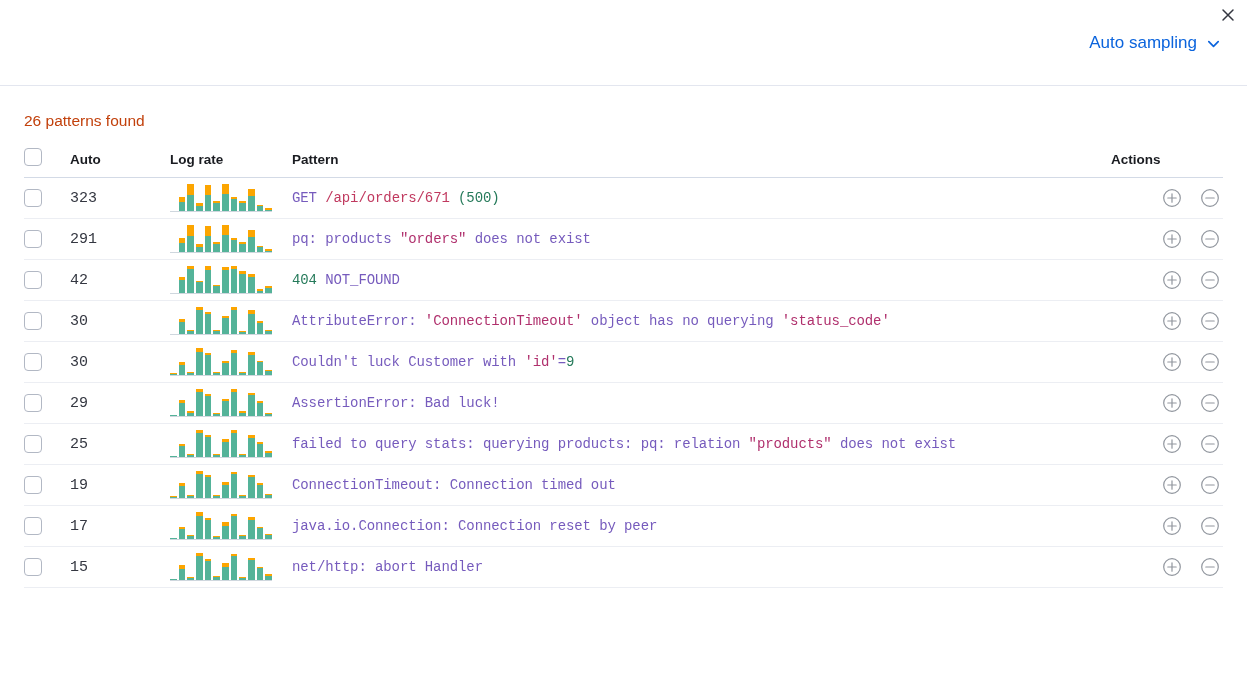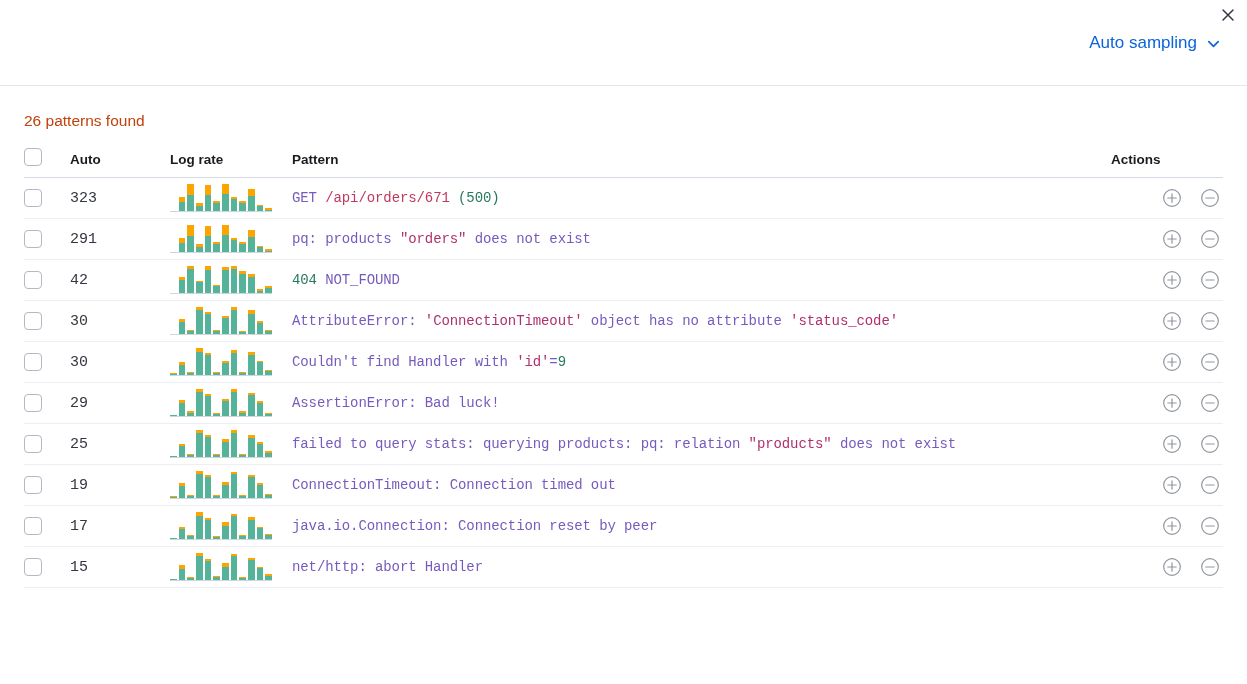--- a/index.html
+++ b/index.html
@@ -537,21 +537,21 @@
                 <div class="bar">
                   <div class="seg-top" style="height: 2.24px;"></div>
                   <div class="seg-bot" style="height: 11.2px;"></div>
                 </div>
                 <div class="bar">
                   <div class="seg-top" style="height: 1.12px;"></div>
                   <div class="seg-bot" style="height: 3.36px;"></div>
                 </div>
               </div>
             </td>
-            <td class="ex-cell"><span>AttributeError: </span><span class="tok-str">'ConnectionTimeout'</span><span> object has no attribute </span><span class="tok-str">'status_code'</span></td>
+            <td class="ex-cell"><span>AttributeError: </span><span class="tok-str">'ConnectionTimeout'</span><span> object has no querying </span><span class="tok-str">'status_code'</span></td>
             <td class="actions-cell"><span class="act-btn">
                 <svg viewBox="0 0 20 20" width="20" height="20" fill="none" stroke="#91969e" stroke-width="1.2">
                   <circle cx="10" cy="10" r="8.3"></circle>
                   <path d="M10 5.8v8.4M5.8 10h8.4" stroke-linecap="round"></path>
                 </svg>
               </span><span class="act-btn">
                 <svg viewBox="0 0 20 20" width="20" height="20" fill="none" stroke="#91969e" stroke-width="1.2">
                   <circle cx="10" cy="10" r="8.3"></circle>
                   <path d="M5.8 10h8.4" stroke-linecap="round"></path>
                 </svg>
@@ -607,21 +607,21 @@
                 <div class="bar">
                   <div class="seg-top" style="height: 1.03704px;"></div>
                   <div class="seg-bot" style="height: 13.4815px;"></div>
                 </div>
                 <div class="bar">
                   <div class="seg-top" style="height: 1.03704px;"></div>
                   <div class="seg-bot" style="height: 4.14815px;"></div>
                 </div>
               </div>
             </td>
-            <td class="ex-cell"><span>Couldn't find Handler with </span><span class="tok-str">'id'</span><span>=</span><span class="tok-num">9</span></td>
+            <td class="ex-cell"><span>Couldn't luck Customer with </span><span class="tok-str">'id'</span><span>=</span><span class="tok-num">9</span></td>
             <td class="actions-cell"><span class="act-btn">
                 <svg viewBox="0 0 20 20" width="20" height="20" fill="none" stroke="#91969e" stroke-width="1.2">
                   <circle cx="10" cy="10" r="8.3"></circle>
                   <path d="M10 5.8v8.4M5.8 10h8.4" stroke-linecap="round"></path>
                 </svg>
               </span><span class="act-btn">
                 <svg viewBox="0 0 20 20" width="20" height="20" fill="none" stroke="#91969e" stroke-width="1.2">
                   <circle cx="10" cy="10" r="8.3"></circle>
                   <path d="M5.8 10h8.4" stroke-linecap="round"></path>
                 </svg>

